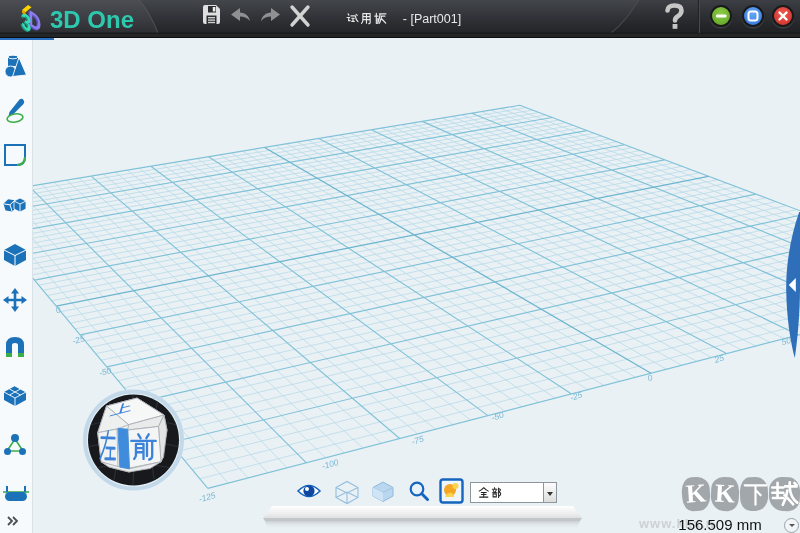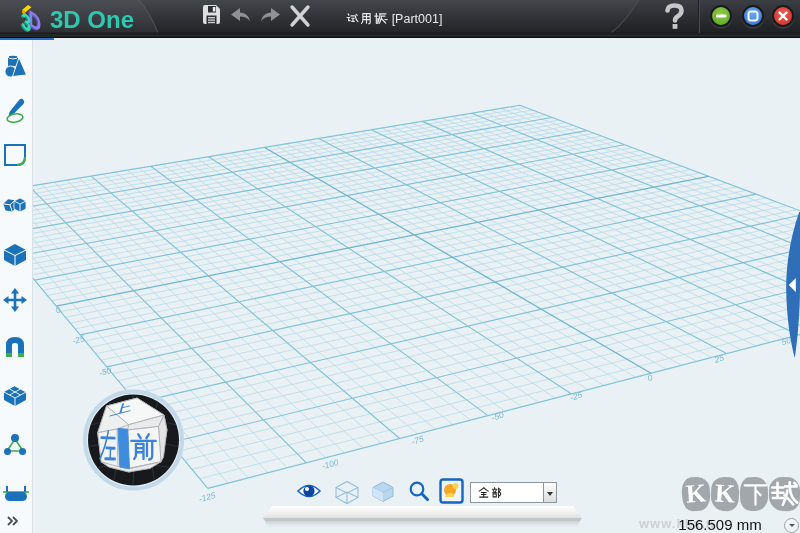--- a/index.html
+++ b/index.html
@@ -4,21 +4,21 @@
 <style>
 html,body{margin:0;padding:0;}
 body{width:800px;height:533px;overflow:hidden;position:relative;font-family:"Liberation Sans",sans-serif;-webkit-font-smoothing:antialiased;background:#eaf1f5;}
 .abs{position:absolute;}
 #canvas{position:absolute;left:0;top:38px;width:800px;height:495px;background:#eaf1f5;}
 #topbar{position:absolute;left:0;top:0;width:800px;height:38px;}
 #bluetab{position:absolute;left:0;top:37.5px;width:54px;height:2px;background:#2a6fc0;z-index:6;}
 #sidebar{position:absolute;left:0;top:39px;width:33px;height:494px;background:#f6fafc;border-right:1px solid #d7e2e9;box-sizing:border-box;z-index:5;}
 #logo{position:absolute;left:20px;top:2px;z-index:3;}
 #logotext{position:absolute;left:50px;top:6px;z-index:3;color:#2cc9ae;font-size:24px;font-weight:bold;letter-spacing:0px;z-index:3;}
-#title{position:absolute;left:384px;top:11.5px;width:120px;text-align:left;color:#e8e8e8;font-size:12.5px;z-index:3;}
+#title{position:absolute;left:372px;top:11.5px;width:120px;text-align:center;color:#e8e8e8;font-size:12.5px;z-index:3;}
 .winbtn{position:absolute;top:4.5px;width:22px;height:22px;border-radius:50%;box-sizing:border-box;border:2px solid #191a1c;box-shadow:0 1.5px 1px rgba(255,255,255,0.13);z-index:3;}
 #btn-min{left:710px;background:radial-gradient(circle at 50% 35%,#8ccb45,#5ea223);}
 #btn-max{left:741.5px;background:radial-gradient(circle at 50% 35%,#66a8f5,#2e72d8);}
 #btn-close{left:772px;background:radial-gradient(circle at 50% 35%,#ee5a50,#cc2f27);}
 .winbtn span{position:absolute;left:0;top:0;width:100%;height:100%;}
 #shelf{z-index:4;}
 #dropdown{position:absolute;left:470px;top:481.5px;width:90px;height:21px;z-index:6;}
 #ddfield{position:absolute;left:0;top:0;width:74px;height:21px;background:#fff;border:1px solid #8d969d;box-sizing:border-box;padding:1px 0 0 7px;}
 #ddbtn{position:absolute;left:73px;top:0;width:13.5px;height:21px;background:linear-gradient(#fdfdfd,#dcdddd);border:1px solid #8d969d;box-sizing:border-box;}
 #ddbtn:after{content:"";position:absolute;left:2.8px;top:9px;border:3.5px solid transparent;border-top:4px solid #333;}

